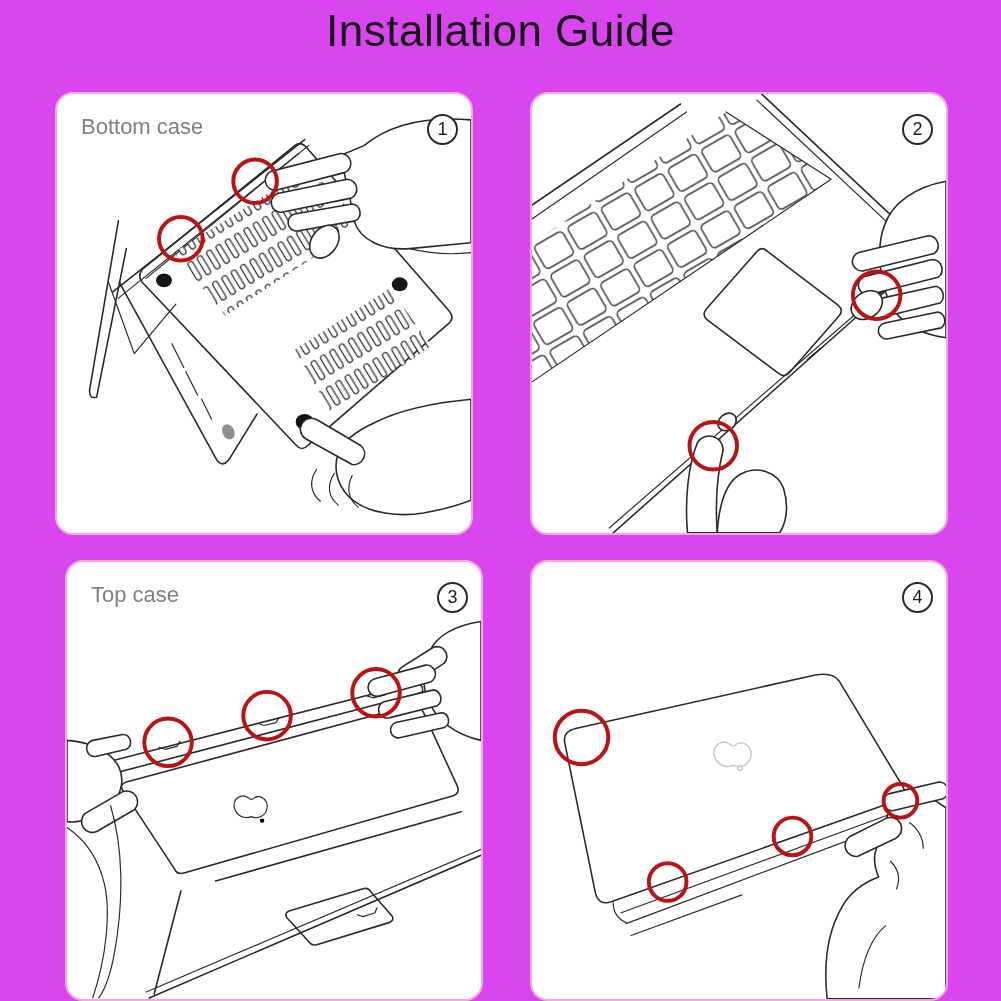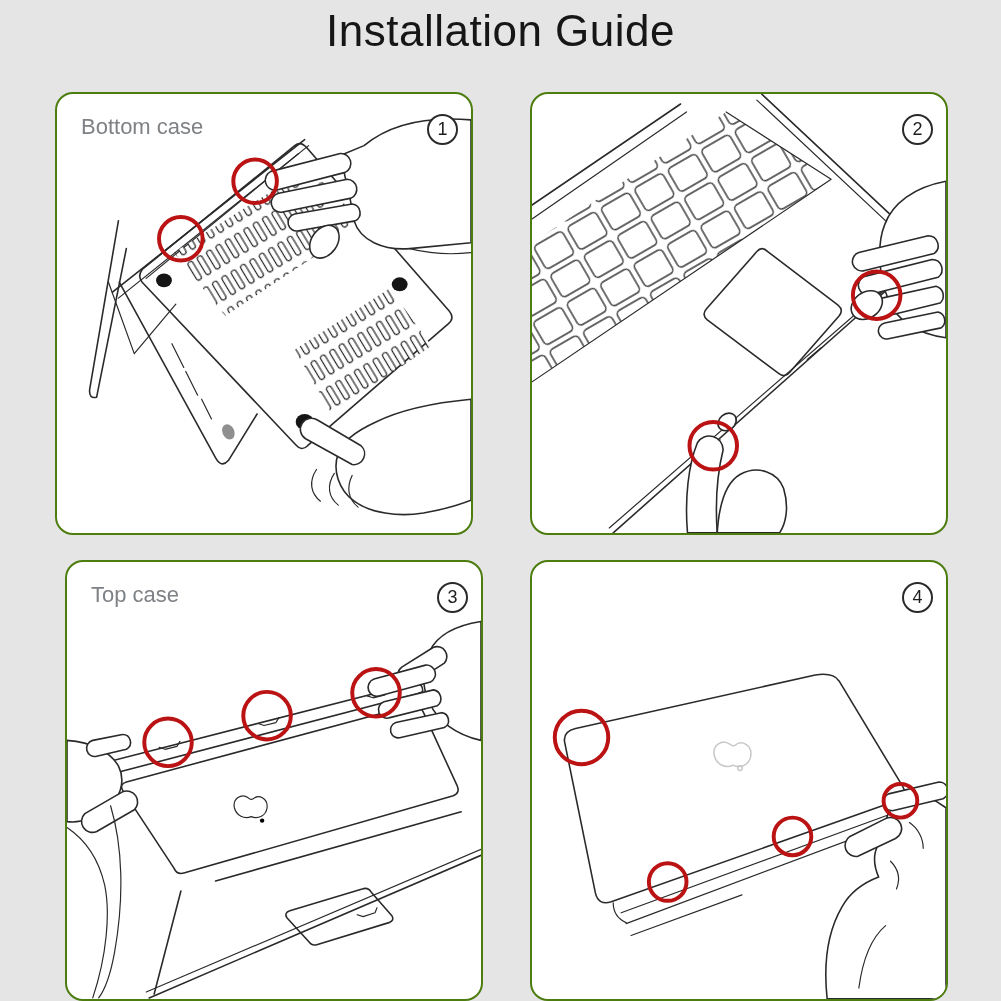--- a/index.html
+++ b/index.html
@@ -1,20 +1,20 @@
 <!DOCTYPE html>
 <html><head>
 <meta charset="utf-8">
 <style>
   html,body{margin:0;padding:0;background:#fff;}
-  .page{position:relative;width:1001px;height:1001px;background:#e5e5e5;overflow:hidden;
+  .page{position:relative;width:1001px;height:1001px;background:#d946ef;overflow:hidden;
         font-family:"Liberation Sans", sans-serif;}
   .title{position:absolute;left:0;top:6px;width:100%;text-align:center;
          font-size:44px;font-weight:400;color:#161616;letter-spacing:0.5px;}
-  .panel{position:absolute;width:418px;border:2px solid #4d7c0f;border-radius:18px;
+  .panel{position:absolute;width:418px;border:2px solid #f9a8d4;border-radius:18px;
          box-sizing:border-box;background:#fff;overflow:hidden;}
   #panel-1{left:55px;top:92px;height:443px;}
   #panel-2{left:530px;top:92px;height:443px;}
   #panel-3{left:55px;top:560px;height:441px;margin-left:10px;}
   #panel-4{left:530px;top:560px;height:441px;}
   .panel svg{position:absolute;left:0;top:0;width:100%;height:100%;}
   .panel-label{position:absolute;left:24px;top:20px;font-size:22px;color:#7e8185;}
   .step-badge{position:absolute;right:13px;top:20px;width:31px;height:31px;
               border:2px solid #2a2a2a;border-radius:50%;box-sizing:border-box;
               font-size:18px;color:#1d1d1d;text-align:center;line-height:27px;background:#fff;}

